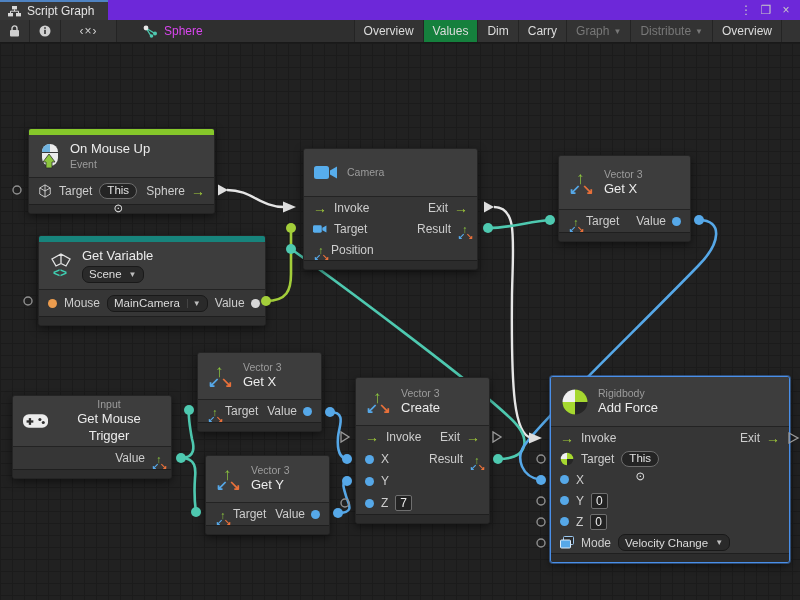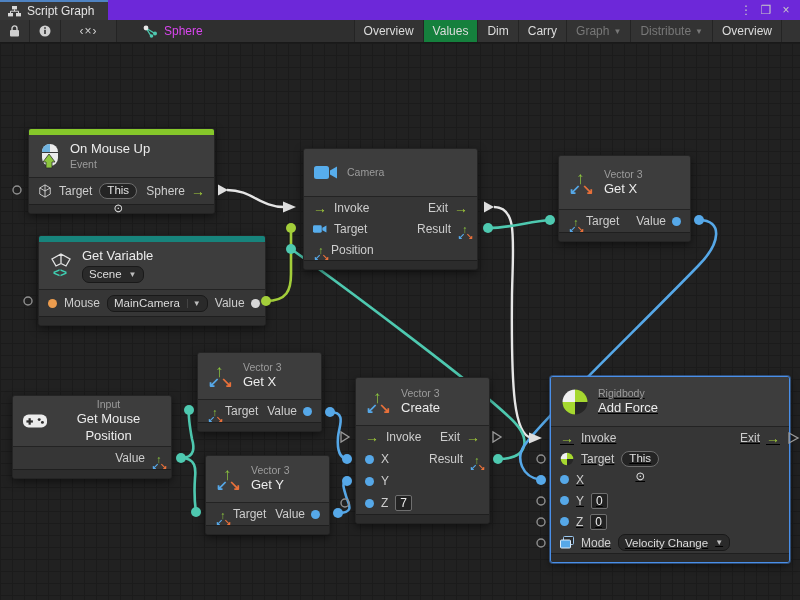--- a/index.html
+++ b/index.html
@@ -300,21 +300,21 @@
     <div class="hdr" style="height:50px">
       <svg width="26" height="16" viewBox="0 0 26 16">
         <rect x="0" y="1" width="26" height="14" rx="6" fill="#ececec"></rect>
         <rect x="6" y="5" width="2.4" height="7" fill="#2e2e2e"></rect>
         <rect x="3.7" y="7.3" width="7" height="2.4" fill="#2e2e2e"></rect>
         <circle cx="17.5" cy="6.5" r="1.6" fill="#2e2e2e"></circle>
         <circle cx="21" cy="9.5" r="1.6" fill="#2e2e2e"></circle>
       </svg>
       <div class="hmeta">
         <span class="cat">Input</span>
-        <span class="title">Get Mouse Position</span>
+        <span class="title">Get Mouse Trigger</span>
       </div>
     </div>
     <div class="body">
       <div class="row" style="height:22px">
         <span class="right">
           <span>Value</span>
           <span class="v3 sm">
               <i class="up">↑</i>
               <i class="dl">↙</i>
               <i class="dr">↘</i>
@@ -422,21 +422,21 @@
       </div>
       <div class="row" style="height:22px">
         <span class="dot blue"></span>
         <span>Z</span>
         <span class="field">7</span>
       </div>
     </div>
     <div class="ftr"></div>
   </div>
 
-  <div class="node selected" style="left:550px;top:376px;width:240px;text-decoration:underline;">
+  <div class="node selected" style="left:550px;top:376px;width:240px;">
     <div class="hdr" style="height:49px">
       <svg width="28" height="28" viewBox="0 0 28 28">
         <circle cx="14" cy="14" r="12.5" fill="#262626"></circle>
         <path d="M14 14 L14 1.5 A12.5 12.5 0 0 0 1.5 14 Z" fill="#f0f0f0"></path>
         <path d="M14 14 L26.5 14 A12.5 12.5 0 0 0 14 1.5 Z" fill="#a6d830"></path>
         <path d="M14 14 L1.5 14 A12.5 12.5 0 0 0 14 26.5 Z" fill="#a6d830"></path>
       </svg>
       <div class="hmeta">
         <span class="cat">Rigidbody</span>
         <span class="title">Add Force</span>

